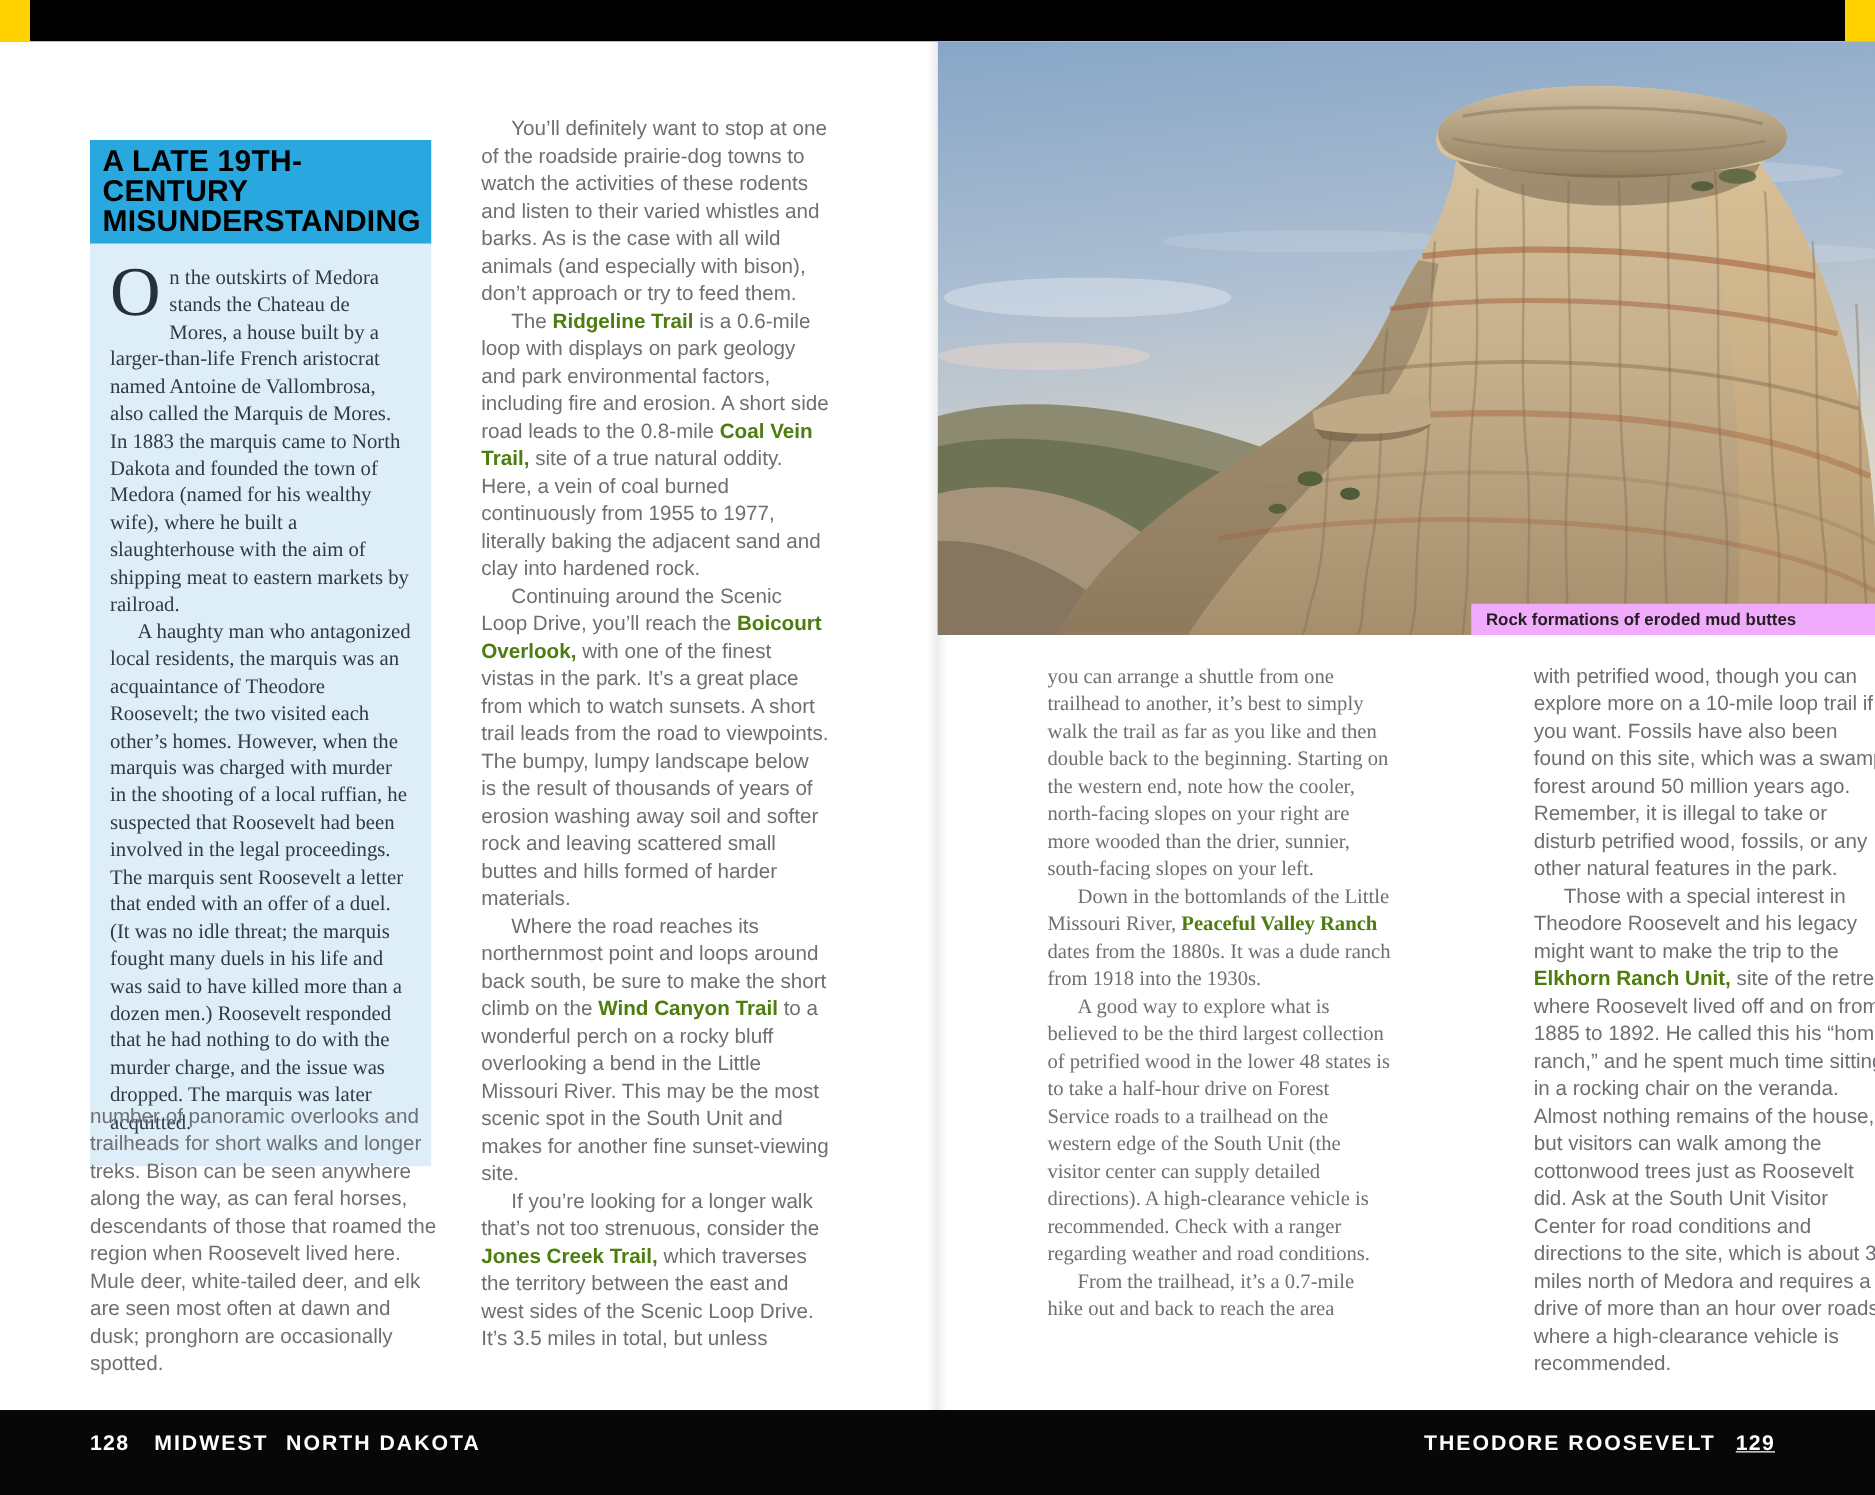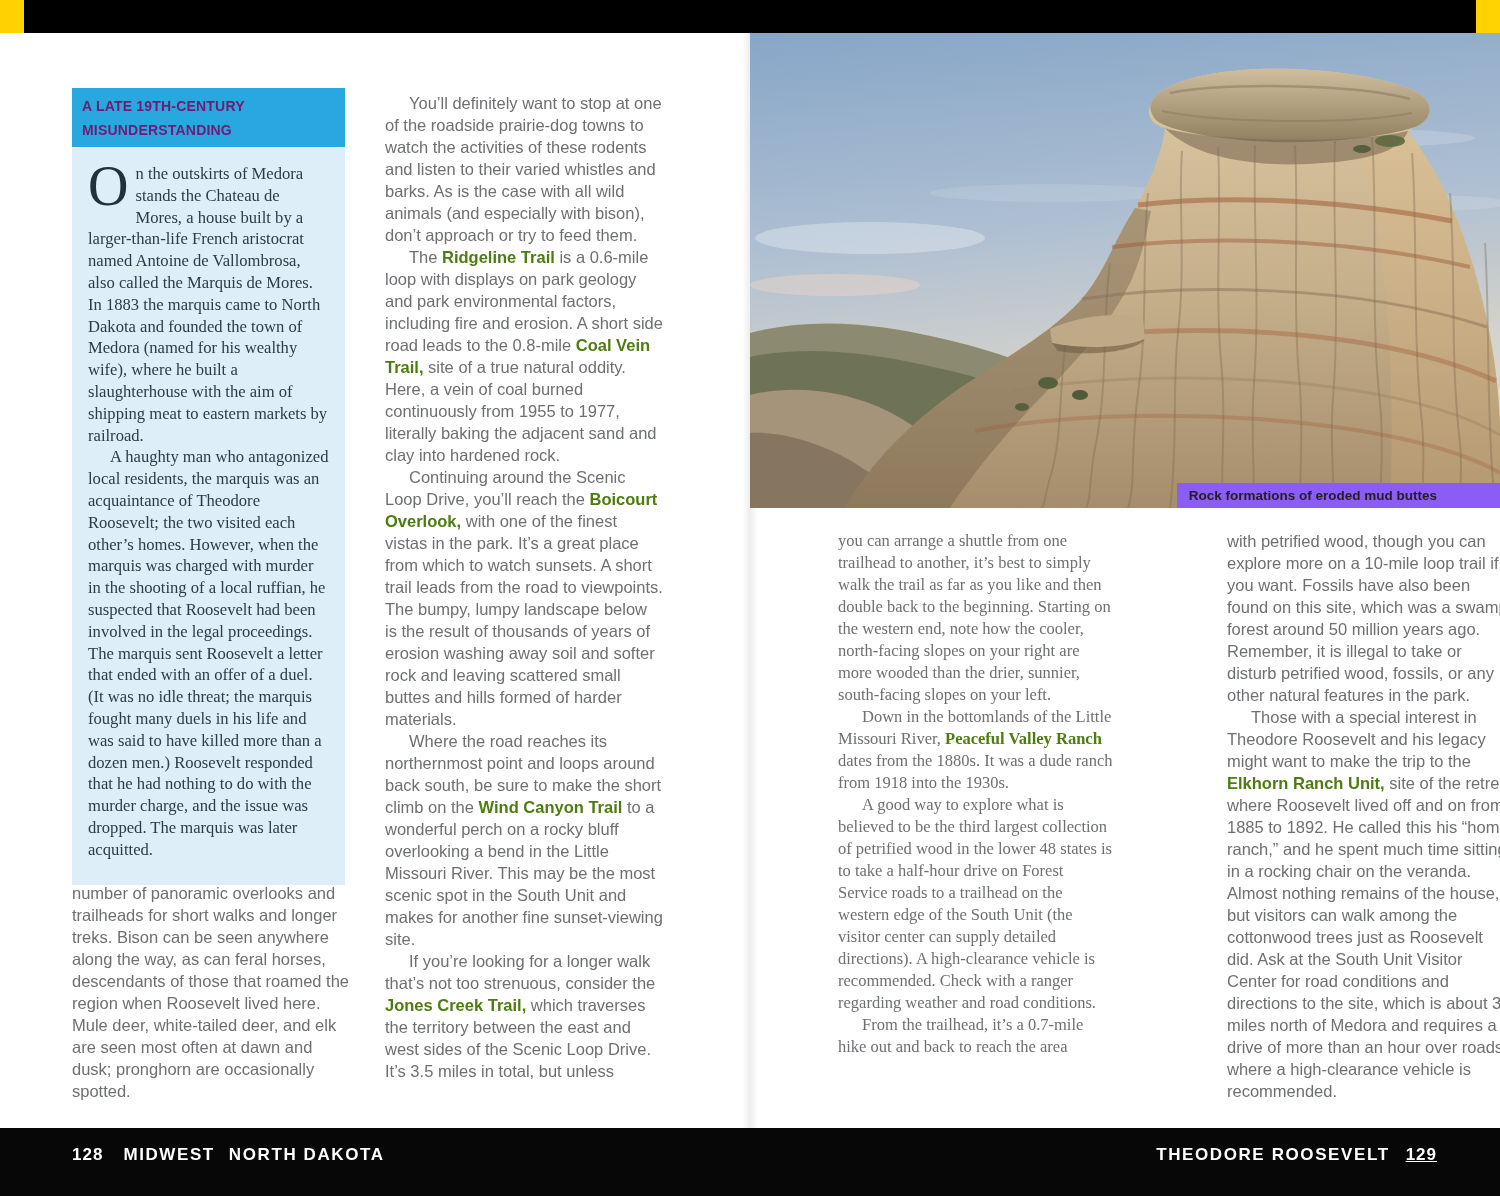--- a/index.html
+++ b/index.html
@@ -5,47 +5,47 @@
   html,body{margin:0;padding:0;}
   body{
     width:1500px;height:1196px;position:relative;background:#ffffff;overflow:hidden;
     font-family:"Liberation Sans", sans-serif;
   }
   
   .topbar{position:absolute;top:0;left:0;width:1500px;height:33px;background:var(--black,#000);}
   .corner{position:absolute;top:0;width:24px;height:33px;background:var(--yellow,#ffd200);}
   .corner.left{left:0;} .corner.right{right:0;}
   .footerbar{position:absolute;left:0;top:1128px;width:1500px;height:68px;background:#070707;color:#fff;}
-  .footerbar .row{position:absolute;top:17px;left:72px;right:63px;display:flex;justify-content:space-between;align-items:baseline;}
+  .footerbar .row{position:absolute;top:17px;left:72px;right:80px;display:flex;justify-content:space-between;align-items:baseline;}
   .f-item{font-weight:700;font-size:17px;letter-spacing:1.6px;white-space:nowrap;}
   .f-num{font-weight:700;font-size:17px;letter-spacing:1px;}
   .f-left .f-num{margin-right:20px;}
   .f-left .region{margin-right:14px;}
   .f-right .f-num{margin-left:16px;text-decoration:underline;}
   
   .sidebar{position:absolute;left:72px;top:88px;width:273px;}
-  .sidebar-title{background:var(--cyan,#29a8e0);color:#701a75;font-weight:700;font-size:14px;line-height:24px;padding:6px 10px 5px 10px;letter-spacing:0.2px;}
+  .sidebar-title{background:var(--cyan,#29a8e0);color:#000000;font-weight:700;font-size:24px;line-height:24px;padding:6px 10px 5px 10px;letter-spacing:0.2px;margin-top:24px;}
   .sidebar-body{background:var(--panel,#ddeef8);padding:16px 16px 24px 16px;
     font-family:"Liberation Serif", serif;font-size:16.6px;line-height:21.8px;color:#2d3b44;}
   .sidebar-body p{margin:0;}
   .sidebar-body p.indent{text-indent:22px;}
   .dropcap{float:left;font-size:56px;line-height:43px;padding:2px 7px 0 0;color:#22313a;}
   
   .col{position:absolute;color:#6e6f72;font-size:16.5px;line-height:22px;}
   .col p{margin:0;}
   .col p.indent{text-indent:24px;}
   .col .b{font-weight:700;color:#4d7c0f;}
   .col1{left:72px;top:882px;width:282px;}
   .col2{left:385px;top:92px;width:278px;}
   .col3{left:838px;top:530px;width:277px;font-family:Liberation Serif, serif;}
   .col4{left:1215px;top:530px;width:287px;margin-left:12px;}
   
   .photo{position:absolute;left:750px;top:33px;width:750px;height:475px;overflow:hidden;}
   .photo svg{display:block;width:100%;height:100%;}
-  .caption{position:absolute;right:0;bottom:0;background:#8b5cf6;color:#231f20;
+  .caption{position:absolute;right:0;bottom:0;background:#f0abfc;color:#231f20;
     font-weight:700;font-size:13.5px;line-height:14px;padding:6px 63px 5px 12px;}
   
   .gutter{position:absolute;left:742px;top:33px;width:16px;height:1095px;
     background:linear-gradient(to right, rgba(0,0,0,0) 0%, rgba(0,0,0,0.07) 50%, rgba(0,0,0,0) 100%);}
 </style>
 </head>
 <body>
 
 <div class="topbar">
   <div class="corner left"></div>

